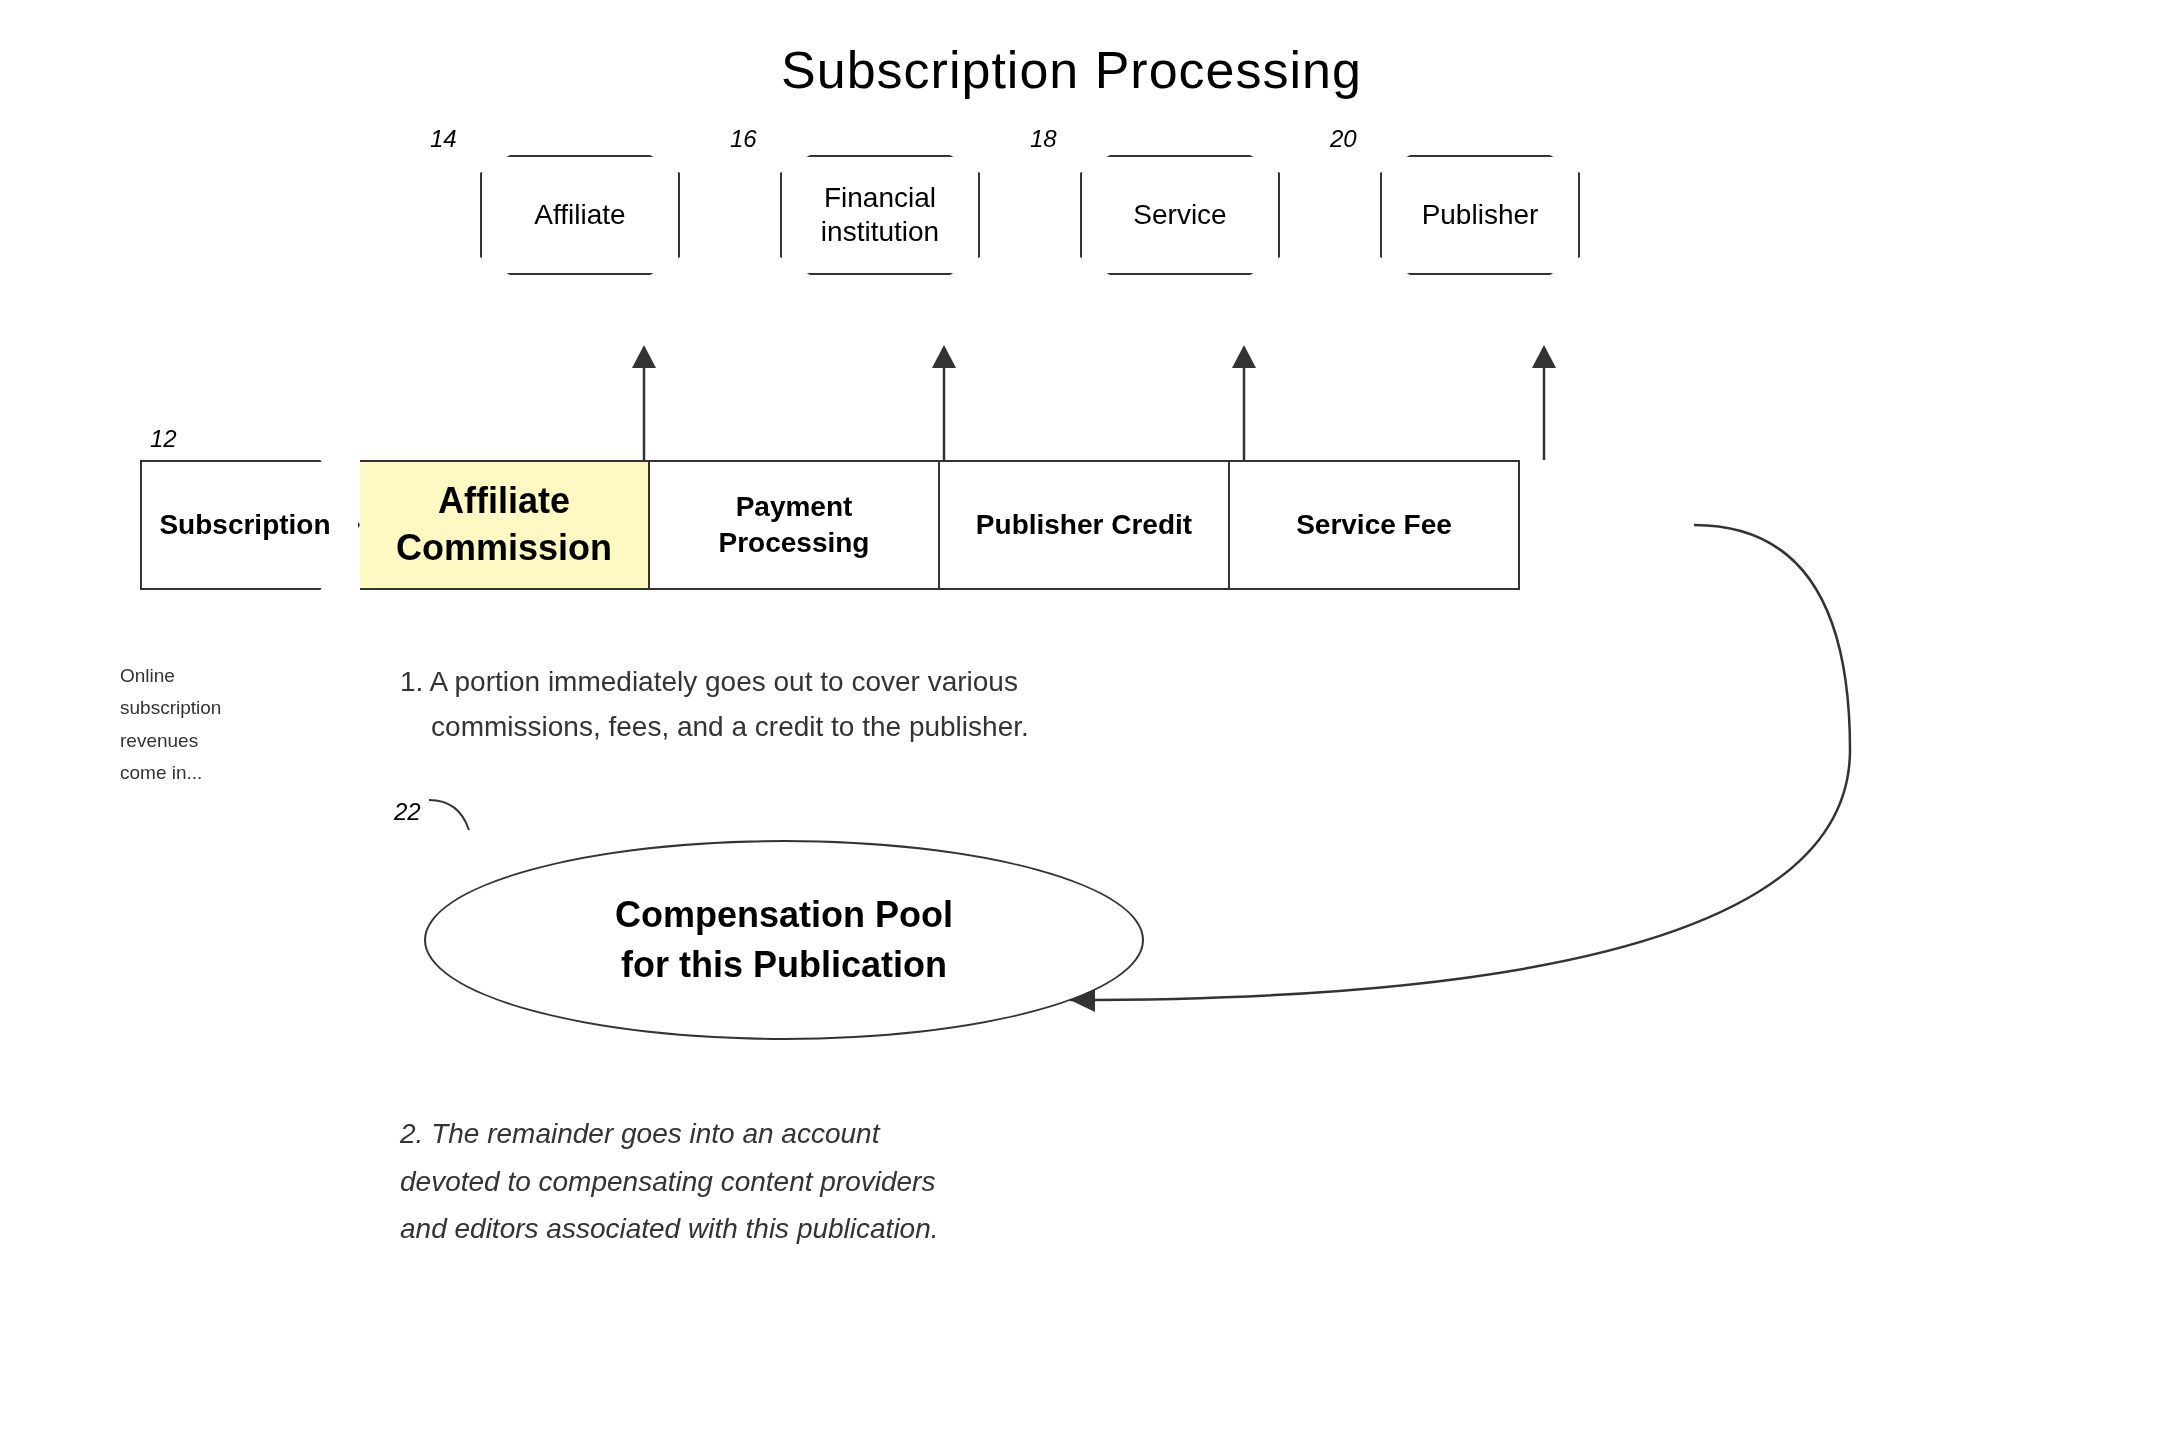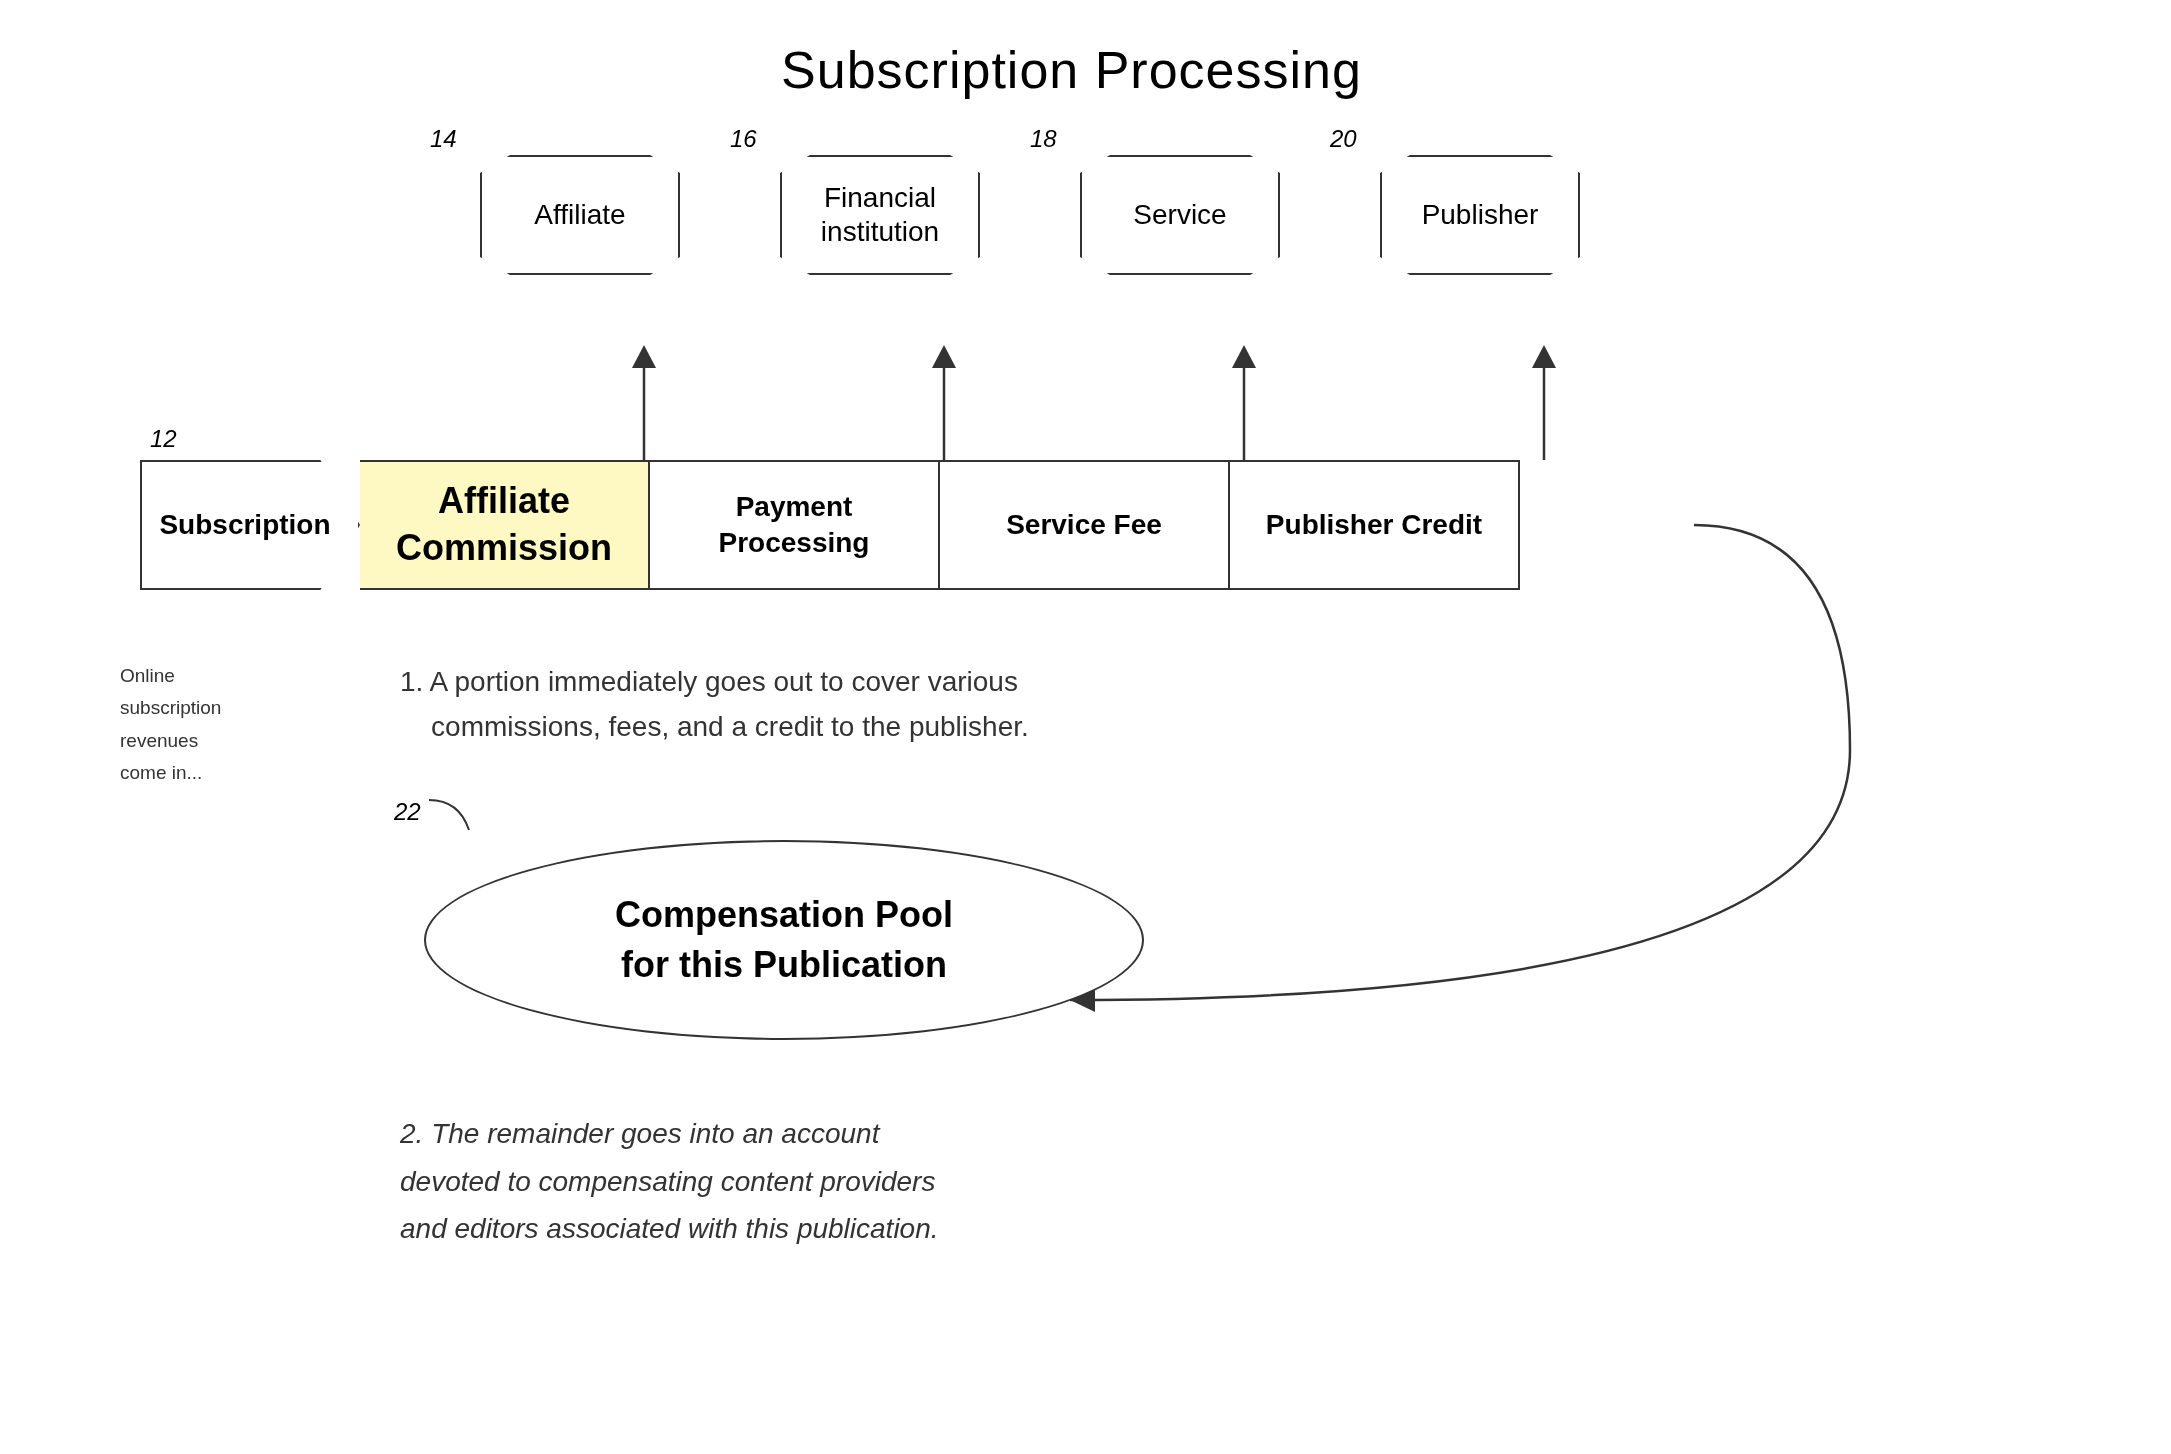--- a/index.html
+++ b/index.html
@@ -181,39 +181,39 @@
       display: flex;
       align-items: center;
       justify-content: center;
       text-align: center;
       font-size: 28px;
       font-weight: bold;
       line-height: 1.3;
       padding: 10px;
       background: #fff;
     ">
+      <span>Publisher Credit</span>
+    </div>
+
+    <div style="
+      width: 290px;
+      height: 130px;
+      border: 2.5px solid #333;
+      border-left: none;
+      display: flex;
+      align-items: center;
+      justify-content: center;
+      text-align: center;
+      font-size: 28px;
+      font-weight: bold;
+      line-height: 1.3;
+      padding: 10px;
+      background: #fff;
+    ">
       <span>Service Fee</span>
-    </div>
-
-    <div style="
-      width: 290px;
-      height: 130px;
-      border: 2.5px solid #333;
-      border-left: none;
-      display: flex;
-      align-items: center;
-      justify-content: center;
-      text-align: center;
-      font-size: 28px;
-      font-weight: bold;
-      line-height: 1.3;
-      padding: 10px;
-      background: #fff;
-    ">
-      <span>Publisher Credit</span>
     </div>
   </div>
 
   <div style="position:absolute; top:660px; left:100px; font-size:19px; line-height:1.7; color:#333; text-align:left;margin-left:20px;">
     <span>Online</span><br>
     <span>subscription</span><br>
     <span>revenues</span><br>
     <span>come in...</span>
   </div>
 

